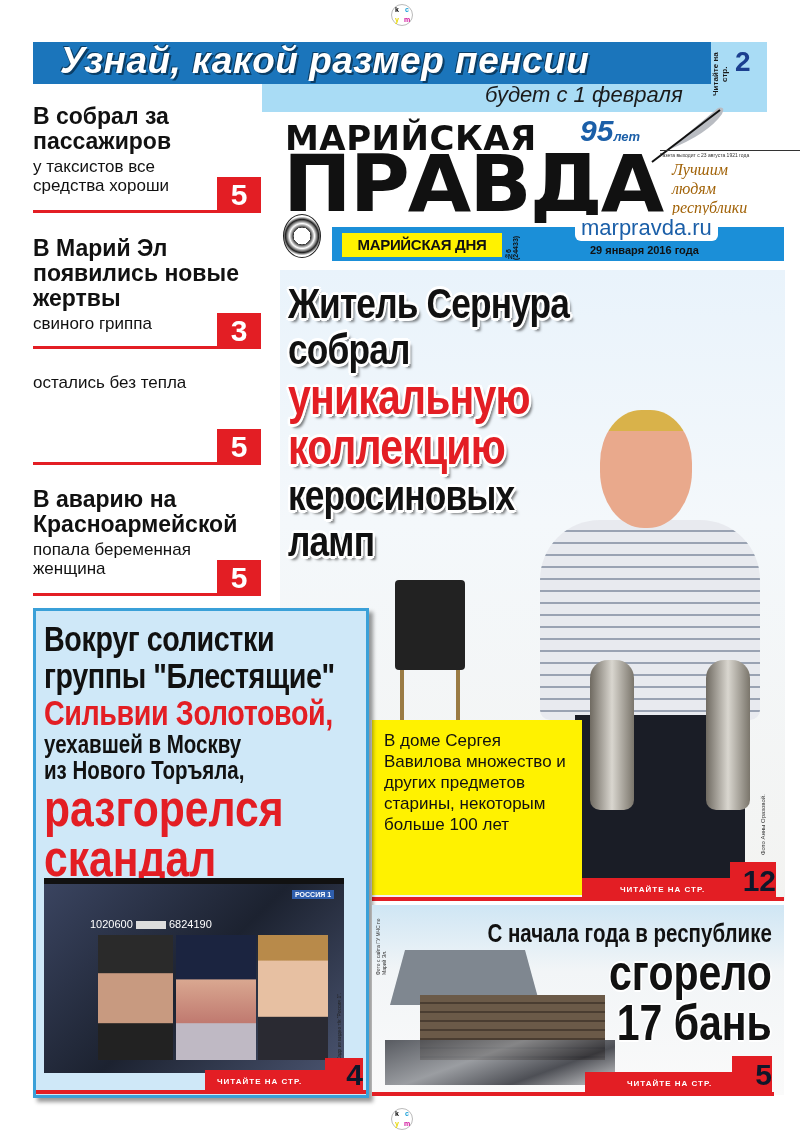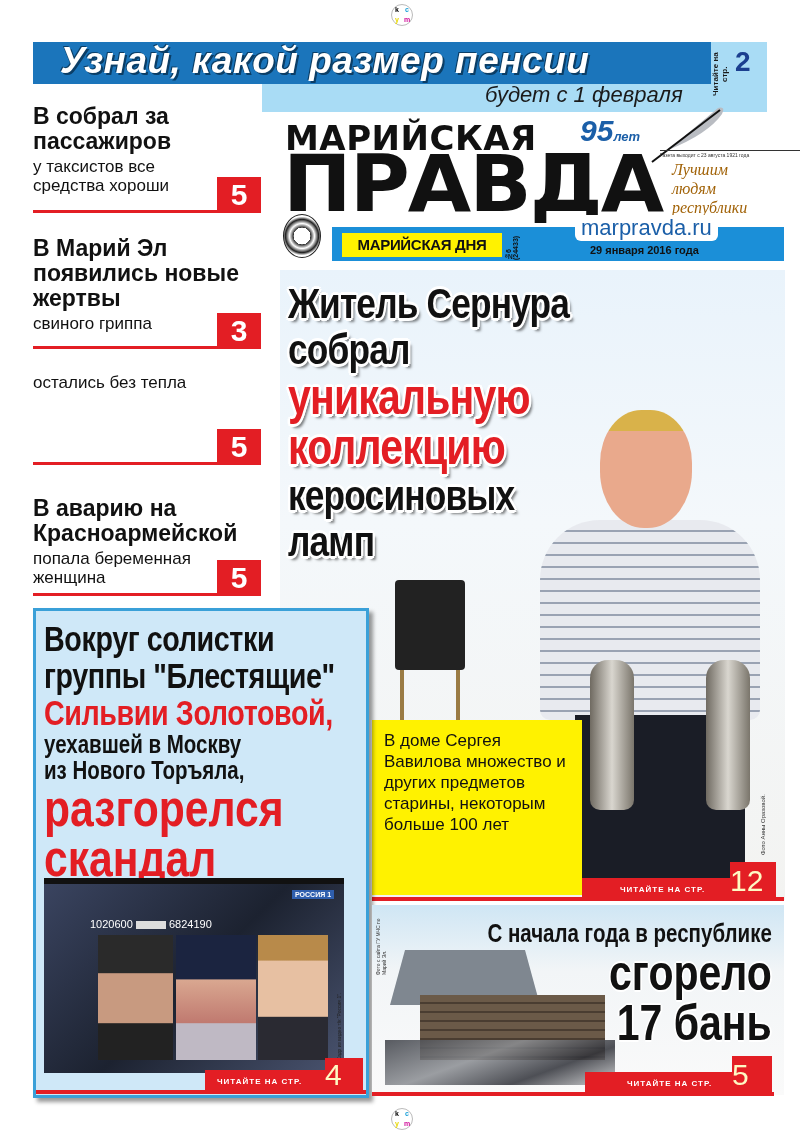--- a/index.html
+++ b/index.html
@@ -55,21 +55,21 @@
   .man-body { left: 540px; top: 520px; width: 220px; height: 200px; border-radius: 60px 60px 10px 10px; background: repeating-linear-gradient(180deg,#e8eaef 0 10px,#9aa3b3 10px 12px); }
   .man-pants { left: 575px; top: 715px; width: 170px; height: 170px; background: #1a1d26; }
   .lamp { width: 44px; height: 150px; border-radius: 18px 18px 10px 10px; background: linear-gradient(90deg,#6f6a61,#d9d6cf,#7a756b); }
   .camera { left: 395px; top: 580px; width: 70px; height: 90px; background: #222; border-radius: 4px; }
   .tripod { left: 400px; top: 670px; width: 60px; height: 60px; border-left: 4px solid #9a7b44; border-right: 4px solid #9a7b44; }
 
   .caption-box { left: 372px; top: 720px; width: 210px; height: 175px; background: #fff200; padding: 10px 12px; font-size: 17px; line-height: 21px; color: #111; }
   .photo-credit { left: 760px; top: 745px; width: 12px; height: 110px; writing-mode: vertical-rl; transform: rotate(180deg); font-size: 6px; color: #333; }
 
   .read-bar { height: 22px; background: #e31e24; color: #fff; font-size: 8px; font-weight: bold; letter-spacing: 1px; display: flex; align-items: center; }
-  .read-num { position: absolute; background: #e31e24; color: #fef9c3; font-weight: normal; font-size: 30px; text-align: left; }
+  .read-num { position: absolute; background: #e31e24; color: #0f172a; font-weight: bold; font-size: 30px; text-align: right; }
 
   
   .left-box { left: 33px; top: 608px; width: 336px; height: 490px; background: #cfe8f8; border: 3px solid #3aa0d8; box-shadow: 4px 4px 4px rgba(0,0,0,0.4); }
   .left-box-head { left: 44px; top: 620px; transform: scaleX(0.82); transform-origin: left top; white-space: nowrap; }
   .lb1 { font-size: 35px; font-weight: bold; line-height: 37px; color: #111; letter-spacing: -0.5px; display:block; }
   .lb2 { font-size: 35px; font-weight: bold; line-height: 37px; color: #e31e24; letter-spacing: -0.5px; display:block; }
   .lb3 { font-size: 25px; font-weight: bold; line-height: 26px; color: #111; display:block; }
   .lb4 { font-size: 52px; font-weight: bold; line-height: 50px; color: #e31e24; display:block; }
   .tv-frame { left: 44px; top: 878px; width: 300px; height: 195px; background: linear-gradient(135deg,#3a4460,#1c2230 50%,#4a5470); border-top: 6px solid #111; overflow: hidden; }
   .tv-logo { left: 292px; top: 890px; font-size: 7px; font-weight: bold; color: #fff; background: #2f5fae; padding: 1px 3px; }
@@ -125,21 +125,21 @@
   <div class="teaser-num" style="left:184px;top:77px;">3</div>
 </div>
 
 <div class="abs teaser" style="top:372px;height:96px;">
   <div class="teaser-sub" style="width:185px;margin-top:1px;">остались без тепла</div>
   <div class="teaser-line" style="top:90px;width:228px;"></div>
   <div class="teaser-num" style="left:184px;top:57px;">5</div>
 </div>
 
 <div class="abs teaser" style="top:487px;height:112px;">
-  <div class="teaser-head" style="width:235px;margin-top:9px;">В аварию на Красноармейской</div>
+  <div class="teaser-head" style="width:235px;">В аварию на Красноармейской</div>
   <div class="teaser-sub" style="width:180px;margin-top:3px;">попала беременная женщина</div>
   <div class="teaser-line" style="top:106px;width:228px;"></div>
   <div class="teaser-num" style="left:184px;top:73px;">5</div>
 </div>
 
 <div class="abs mast-top">МАРИЙСКАЯ</div>
 <div class="abs mast-main">ПРАВДА</div>
 <div class="abs years"><span>95</span><small>лет</small></div>
 <svg class="abs feather" viewBox="0 0 80 60">
   <path d="M8 56 L70 4 Q78 2 74 10 Q60 30 20 46 Z" fill="#b9bcc2"></path>

